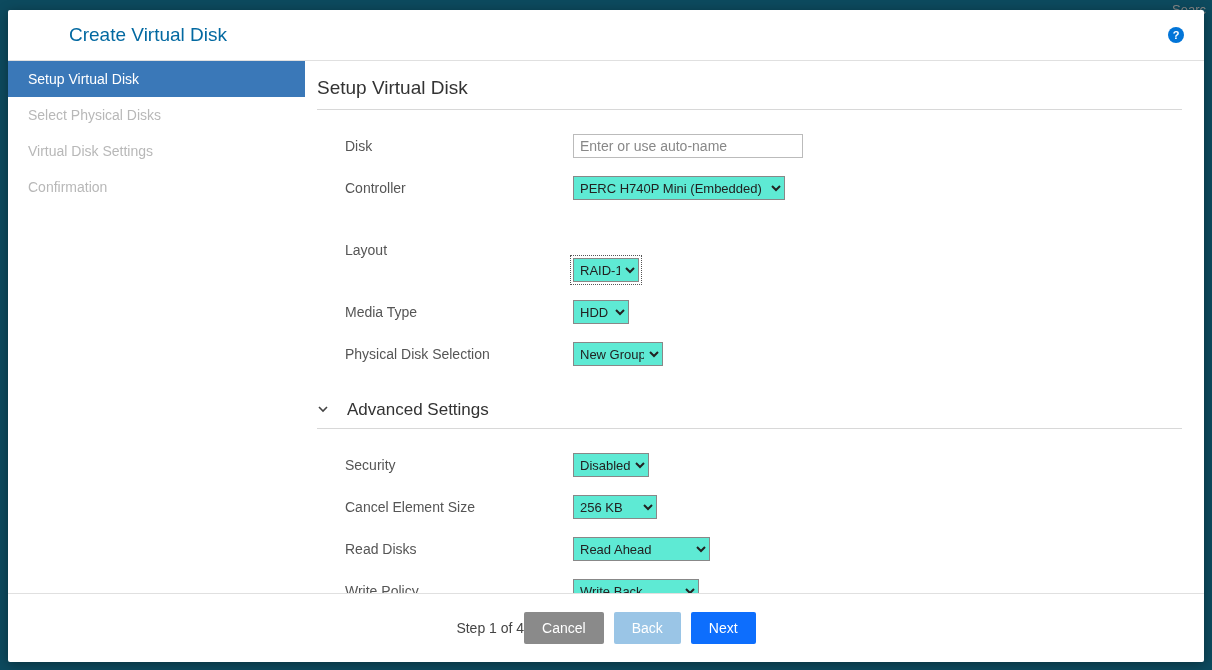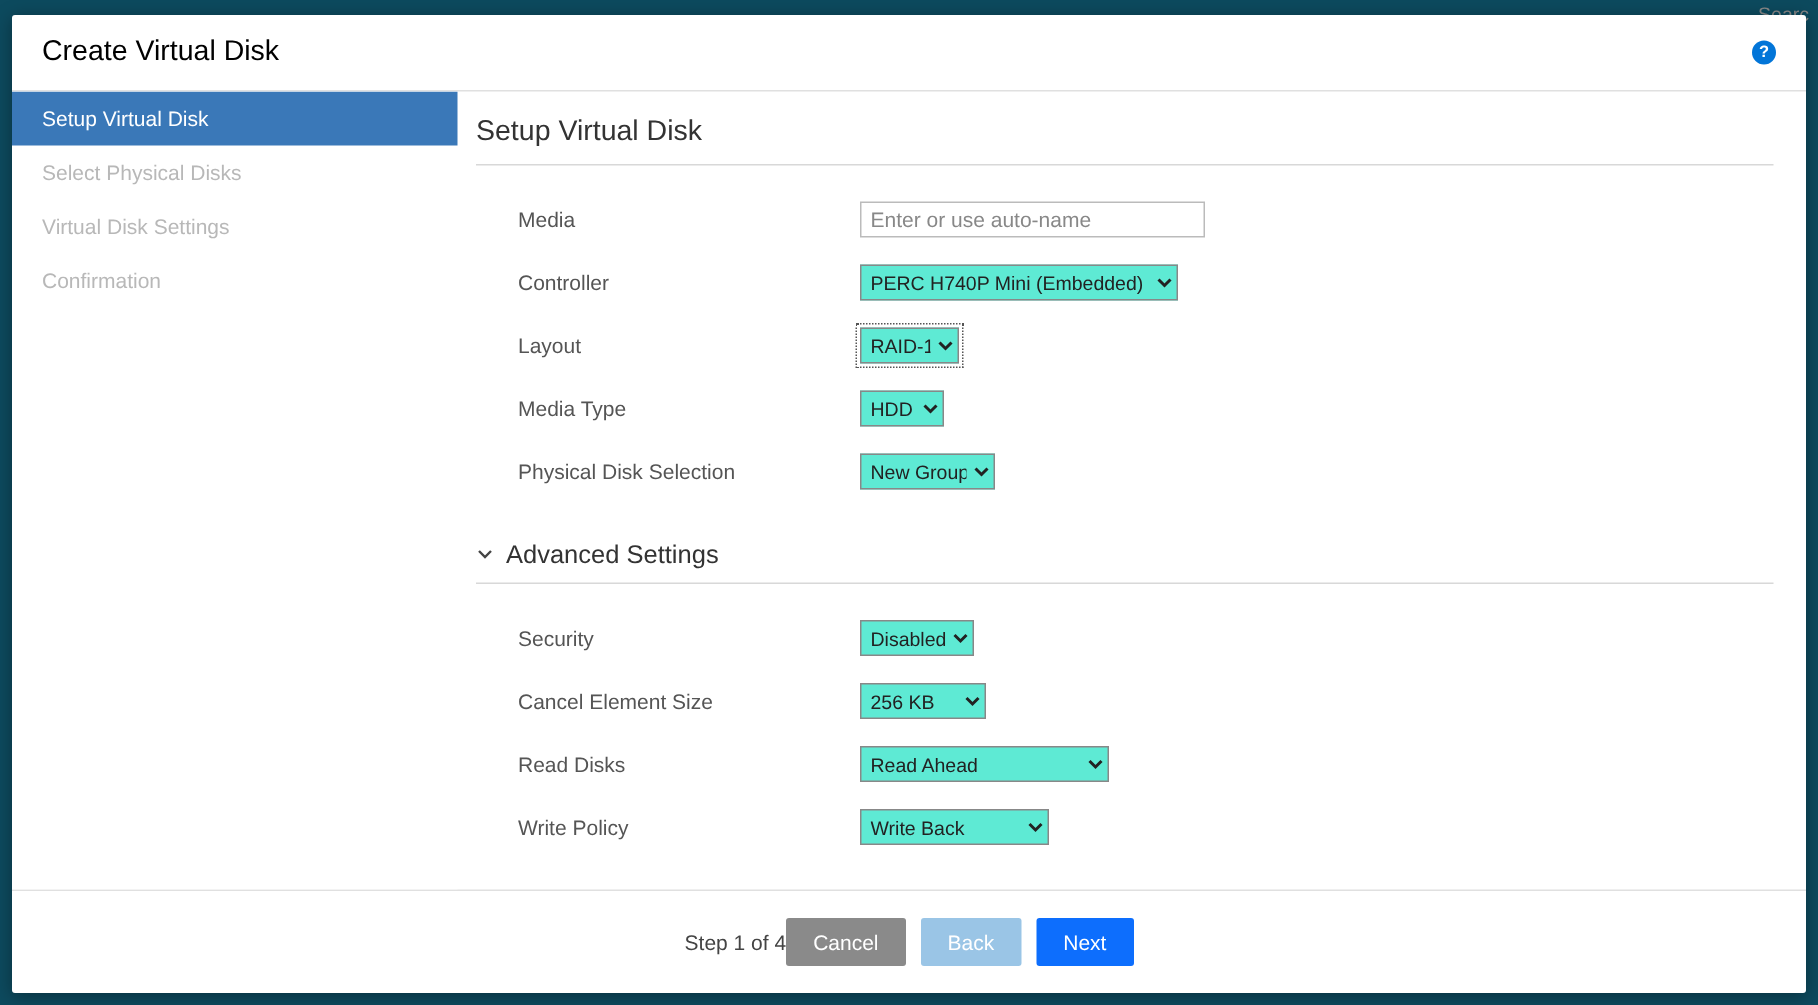--- a/index.html
+++ b/index.html
@@ -33,21 +33,22 @@
   .modal-header {
     padding: 14px 20px 14px 20px;
     display: flex;
     justify-content: space-between;
     align-items: center;
     border-bottom: 1px solid #e0e0e0;
   }
   .modal-title {
     font-size: 19px;
     font-weight: 400;
-    color: #000000;
+    color: #0369a1;
+    margin-left: 41px;
   }
   .help-icon {
     width: 16px;
     height: 16px;
     border-radius: 50%;
     background: #0275d8;
     color: #fff;
     font-size: 11px;
     font-weight: bold;
     display: flex;
@@ -95,21 +96,21 @@
   .adv-title {
     font-size: 17px;
     font-weight: 400;
     color: #333;
     padding-bottom: 8px;
     border-bottom: 1px solid #d8d8d8;
     margin-top: 34px;
     margin-bottom: 24px;
     display: flex;
     align-items: flex-end;
-    gap: 8px;
+    gap: 18px;
     cursor: pointer;
   }
   .chevron {
     display: inline-block;
     width: 12px;
   }
   .form-row {
     display: flex;
     align-items: center;
     margin-bottom: 18px;
@@ -131,23 +132,23 @@
   .text-input::placeholder { color: #888; }
   select {
     height: 24px;
     border: 1px solid #888;
     font-size: 13px;
     padding: 0 2px;
     background: #5eead4;
     color: #222;
   }
   select.wide { width: 212px; }
-  select.mid  { width: 166px; }
+  select.mid  { width: 137px; }
   select.narrow { width: 90px; }
-  select.focus-ring { outline: 1px dotted #555; outline-offset: 2px; }
+  select.focus-ring { outline: 1px dotted #555; outline-offset: 2px; margin-top: 40px; }
   .modal-footer {
     border-top: 1px solid #e0e0e0;
     padding: 18px 22px;
     display: flex;
     justify-content: center;
     align-items: center;
   }
   .step-text {
     font-size: 14px;
     color: #444;
@@ -184,21 +185,21 @@
       <div class="sidebar-item">Select Physical Disks</div>
       <div class="sidebar-item">Virtual Disk Settings</div>
       <div class="sidebar-item">Confirmation</div>
     </div>
 
     <div class="content-scroll">
 
       <div class="section-title">Setup Virtual Disk</div>
 
       <div class="form-row">
-        <div class="form-label">Media</div>
+        <div class="form-label">Disk</div>
         <input class="text-input" type="text" placeholder="Enter or use auto-name" style="">
       </div>
 
       <div class="form-row">
         <div class="form-label">Controller</div>
         <select class="wide">
           <option>PERC H740P Mini (Embedded)</option>
         </select>
       </div>
 

